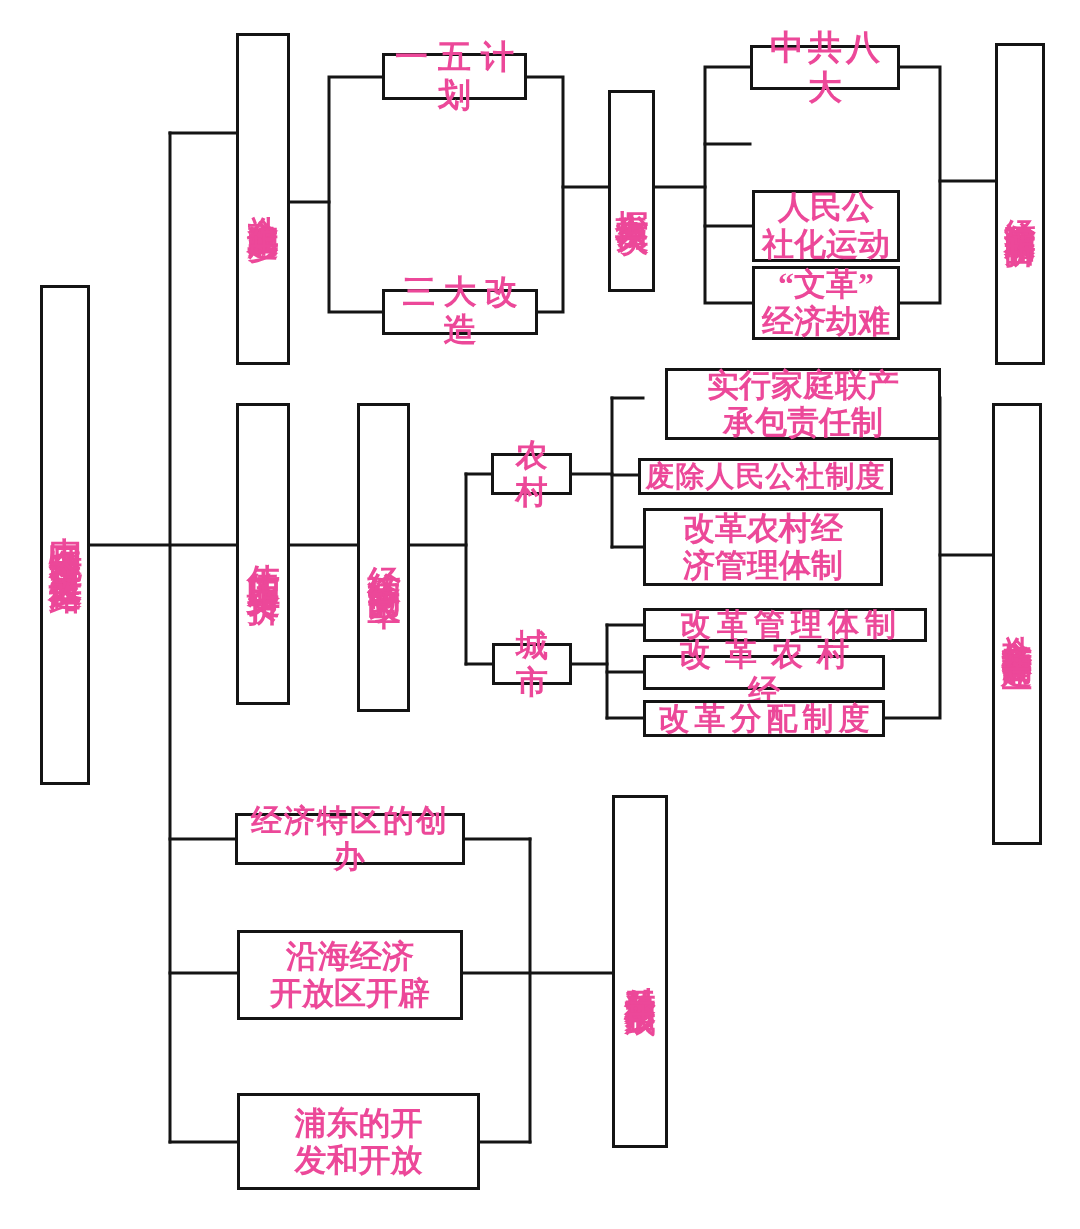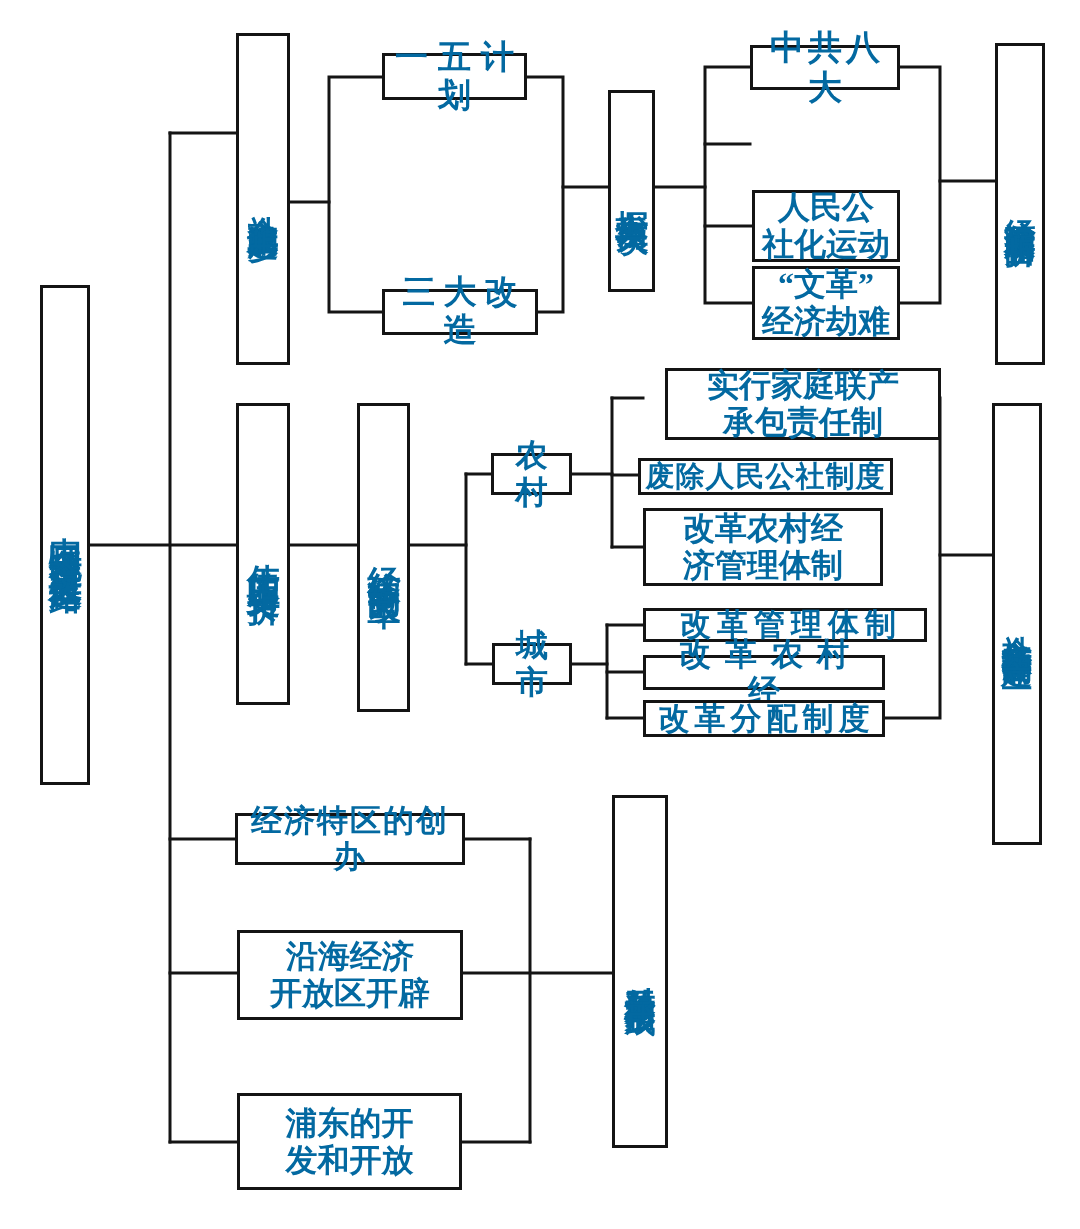--- a/index.html
+++ b/index.html
@@ -9,21 +9,21 @@
     background:#ffffff;
     font-family:"Liberation Serif","DejaVu Serif",serif;
     overflow:hidden;
   }
   #wires{position:absolute;left:0;top:0;width:1080px;height:1229px;}
   .node{
     position:absolute;
     box-sizing:border-box;
     border:3px solid #141414;
     background:#ffffff;
-    color:#0369a1;
+    color:#ec4899;
     display:flex;
     align-items:center;
     justify-content:center;
     text-align:center;
     font-weight:700;
     white-space:pre-line;
     line-height:1.15;
   }
   .vert{
     writing-mode:vertical-rl;
@@ -105,17 +105,17 @@
   <div class="node" style="left:643px;top:508px;width:240px;height:78px;font-size:32px">改革农村经
 济管理体制</div>
   <div class="node" style="left:643px;top:608px;width:284px;height:34px;font-size:31px;letter-spacing:6px;padding-left:12px">改革管理体制</div>
   <div class="node" style="left:643px;top:655px;width:242px;height:35px;font-size:32px;letter-spacing:14px;padding-left:14px">改革农村经</div>
   <div class="node" style="left:643px;top:700px;width:242px;height:37px;font-size:31px;letter-spacing:5px;padding-left:5px">改革分配制度</div>
   <div class="node vert" style="left:992px;top:403px;width:50px;height:442px;font-size:30px;letter-spacing:2px">社会主义市场经济体制的建立</div>
 
   <div class="node" style="left:235px;top:813px;width:230px;height:52px;font-size:31px;letter-spacing:2px">经济特区的创办</div>
   <div class="node" style="left:237px;top:930px;width:226px;height:90px;font-size:32px">沿海经济
 开放区开辟</div>
-  <div class="node" style="left:237px;top:1093px;width:225px;height:97px;font-size:32px">浦东的开
+  <div class="node" style="left:237px;top:1093px;width:243px;height:97px;font-size:32px">浦东的开
 发和开放</div>
   <div class="node vert" style="left:612px;top:795px;width:56px;height:353px;font-size:31px;letter-spacing:2px">对外开放格局初步形成</div>
 
 </div>
 
 </body></html>

